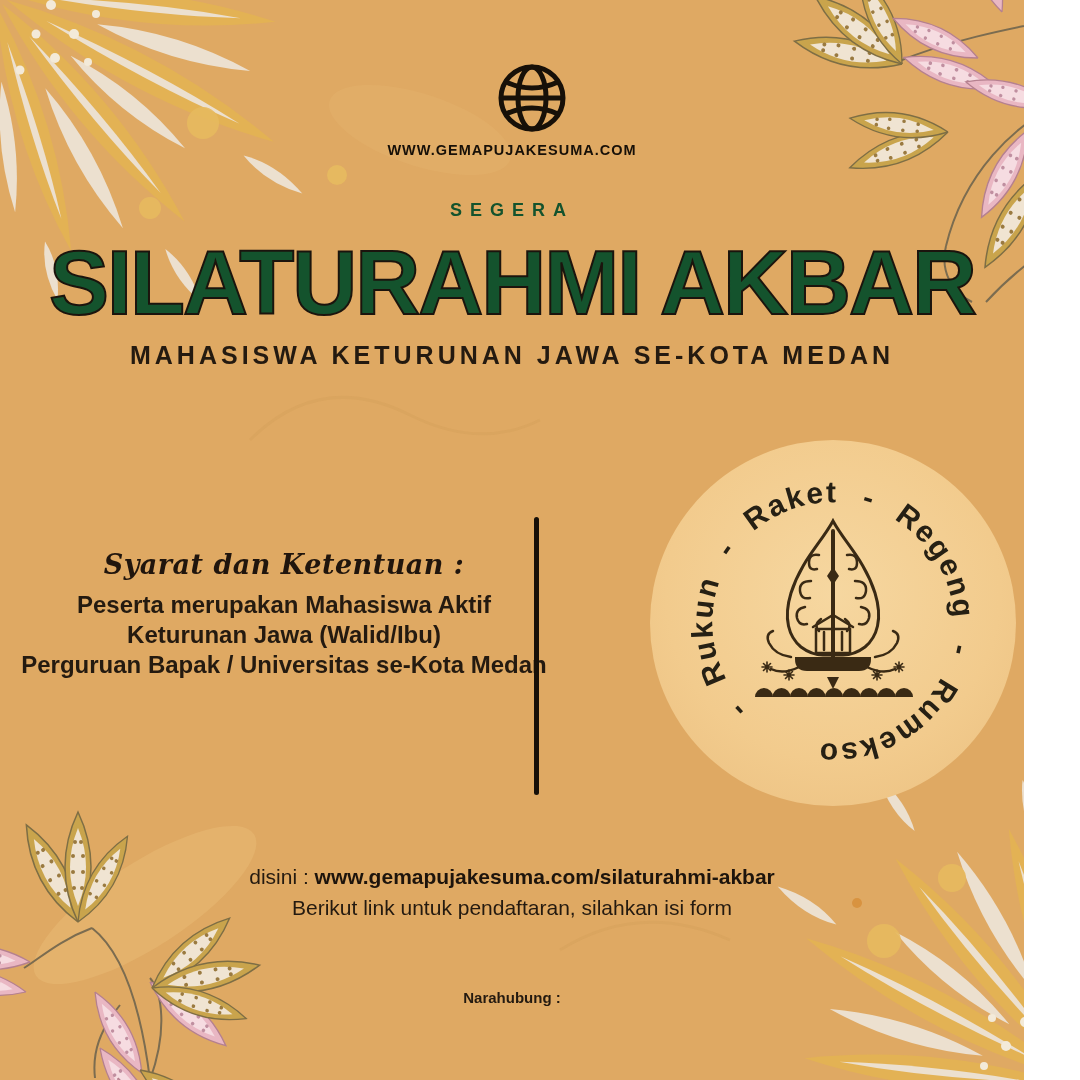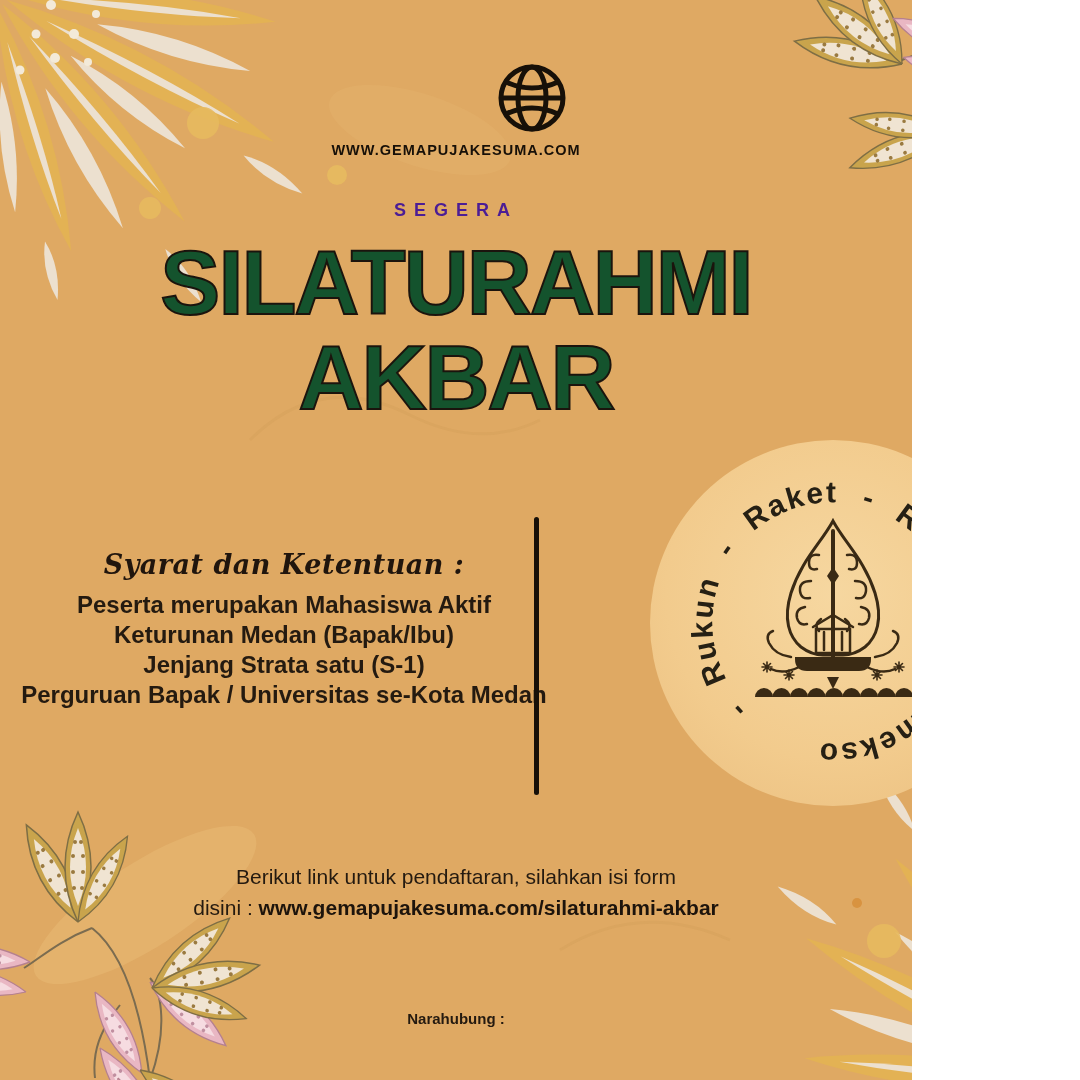--- a/index.html
+++ b/index.html
@@ -1,28 +1,28 @@
 <!DOCTYPE html>
 <html><head>
 <meta charset="utf-8">
 <style>
   html,body{margin:0;padding:0;}
   .poster{
-    position:relative; width:912px; height:1080px; overflow:hidden;
+    position:relative; width:1024px; height:1080px; overflow:hidden;
     background:#dfa963;
     font-family:"Liberation Sans", sans-serif;
     color:#20160c;
   }
   .decor{position:absolute; left:0; top:0; width:1080px; height:1080px; pointer-events:none;}
   .abs{position:absolute;}
   .center{left:0; right:0; text-align:center;}
 
   .globe{left:496px; top:62px; width:72px; height:72px;}
   .website{top:142px; font-size:14.5px; font-weight:bold; letter-spacing:1px; color:#171008;}
-  .kicker{top:200px; font-size:18px; font-weight:700; letter-spacing:8px; color:#4c1d95;}
+  .kicker{top:200px; font-size:18px; font-weight:700; letter-spacing:8px; color:#14532d;}
   .title{
     top:236px; font-size:90px; line-height:1.05; font-weight:bold;
     letter-spacing:-2px; color:#14532d; -webkit-text-stroke:2px #1b140d;
   }
   .subtitle{top:341px; font-size:25px; font-weight:700; letter-spacing:4px; color:#241a10;}
 
   .requirements{left:14px; top:549px; width:540px; text-align:center;}
   .req-heading{
     font-family:"DejaVu Serif", serif; font-style:italic; font-weight:bold;
     font-size:27px; color:#20150d; margin:0 0 10px 0; letter-spacing:.5px;
@@ -33,21 +33,21 @@
 
   .badge{left:648px; top:438px; width:370px; height:370px;}
   .badge text{
     font-family:"Liberation Sans", sans-serif; font-weight:bold; font-size:30px;
     letter-spacing:2px; word-spacing:13px; fill:#262014;
   }
 
   .registration{top:861px; font-size:21px; line-height:31px; font-weight:500; color:#241a10;}
   .registration .url{font-weight:bold; color:#1d140c;}
 
-  .contact{top:988px; font-size:15px; line-height:20px; font-weight:600; color:#241a10;margin-top:21px;}
+  .contact{top:988px; font-size:15px; line-height:20px; font-weight:600; color:#241a10;}
   .contact .c-head{font-weight:700;}
 </style>
 </head>
 <body>
 
 <div class="poster">
 
   <svg class="decor" viewBox="0 0 1080 1080" aria-hidden="true">
     <defs>
       <radialGradient id="badgeGrad" cx="50%" cy="42%" r="65%">
@@ -201,26 +201,26 @@
       <line x1="5" y1="36" x2="67" y2="36"></line>
       <path d="M10,20 Q36,32 62,20"></path>
       <path d="M10,52 Q36,40 62,52"></path>
     </g>
   </svg>
 
   <div class="abs center website">WWW.GEMAPUJAKESUMA.COM</div>
 
   <div class="abs center kicker">SEGERA</div>
   <div class="abs center title">SILATURAHMI AKBAR</div>
+  <div class="abs center subtitle">MAHASISWA KETURUNAN JAWA SE-KOTA MEDAN</div>
 
   <div class="abs requirements">
     <div class="req-heading">Syarat dan Ketentuan :</div>
     <div class="req-item">Peserta merupakan Mahasiswa Aktif</div>
-    <div class="req-item">Keturunan Medan (Bapak/Ibu)</div>
-    <div class="req-item">Jenjang Strata satu (S-1)</div>
+    <div class="req-item">Keturunan Jawa (Walid/Ibu)</div>
     <div class="req-item">Perguruan Bapak / Universitas se-Kota Medan</div>
   </div>
 
   <div class="abs divider"></div>
 
   <svg class="abs badge" viewBox="0 0 370 370">
     <circle cx="185" cy="185" r="183" fill="url(#badgeGrad)"></circle>
     <path id="badgeTextPath" d="M100.15,269.85 A120,120 0 1,1 269.85,100.15 A120,120 0 1,1 100.15,269.85" fill="none"></path>
     <text>
       <textPath href="#badgeTextPath">- Rukun - Raket - Regeng - Rumekso</textPath>
@@ -277,21 +277,21 @@
           <path transform="translate(98.5,0)" d="M-9,182 a9,9 0 0 1 18,0 z"></path>
           <path transform="translate(116,0)" d="M-9,182 a9,9 0 0 1 18,0 z"></path>
           <path transform="translate(133.5,0)" d="M-9,182 a9,9 0 0 1 18,0 z"></path>
           <path transform="translate(151,0)" d="M-9,182 a9,9 0 0 1 18,0 z"></path>
         </g>
       </g>
     </g>
   </svg>
 
   <div class="abs center registration">
+    <div><span>disini : </span><span class="url">www.gemapujakesuma.com/silaturahmi-akbar</span></div>
     <div>Berikut link untuk pendaftaran, silahkan isi form</div>
-    <div><span>disini : </span><span class="url">www.gemapujakesuma.com/silaturahmi-akbar</span></div>
   </div>
 
   <div class="abs center contact">
     <div class="c-head">Narahubung :</div>
   </div>
 
 </div>
 
 </body></html>

